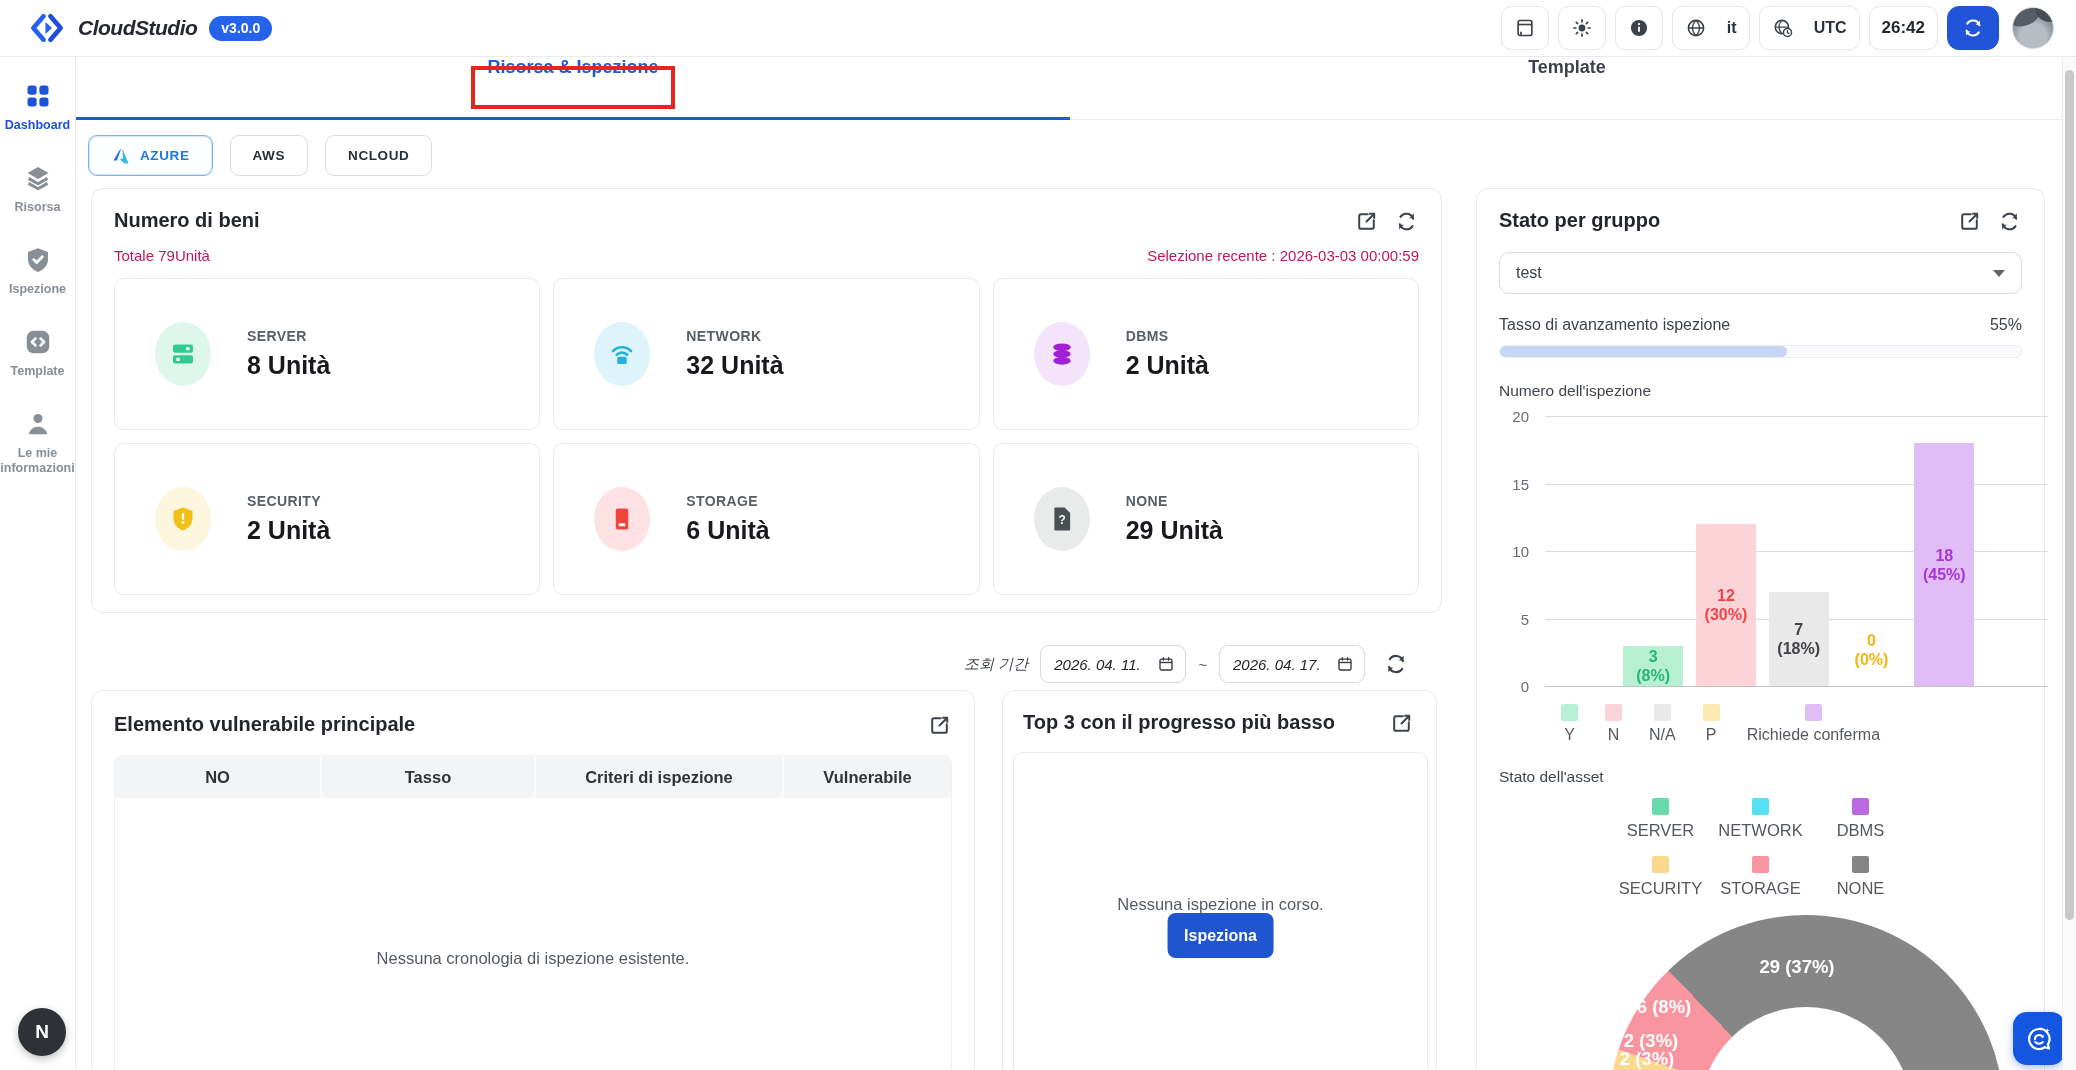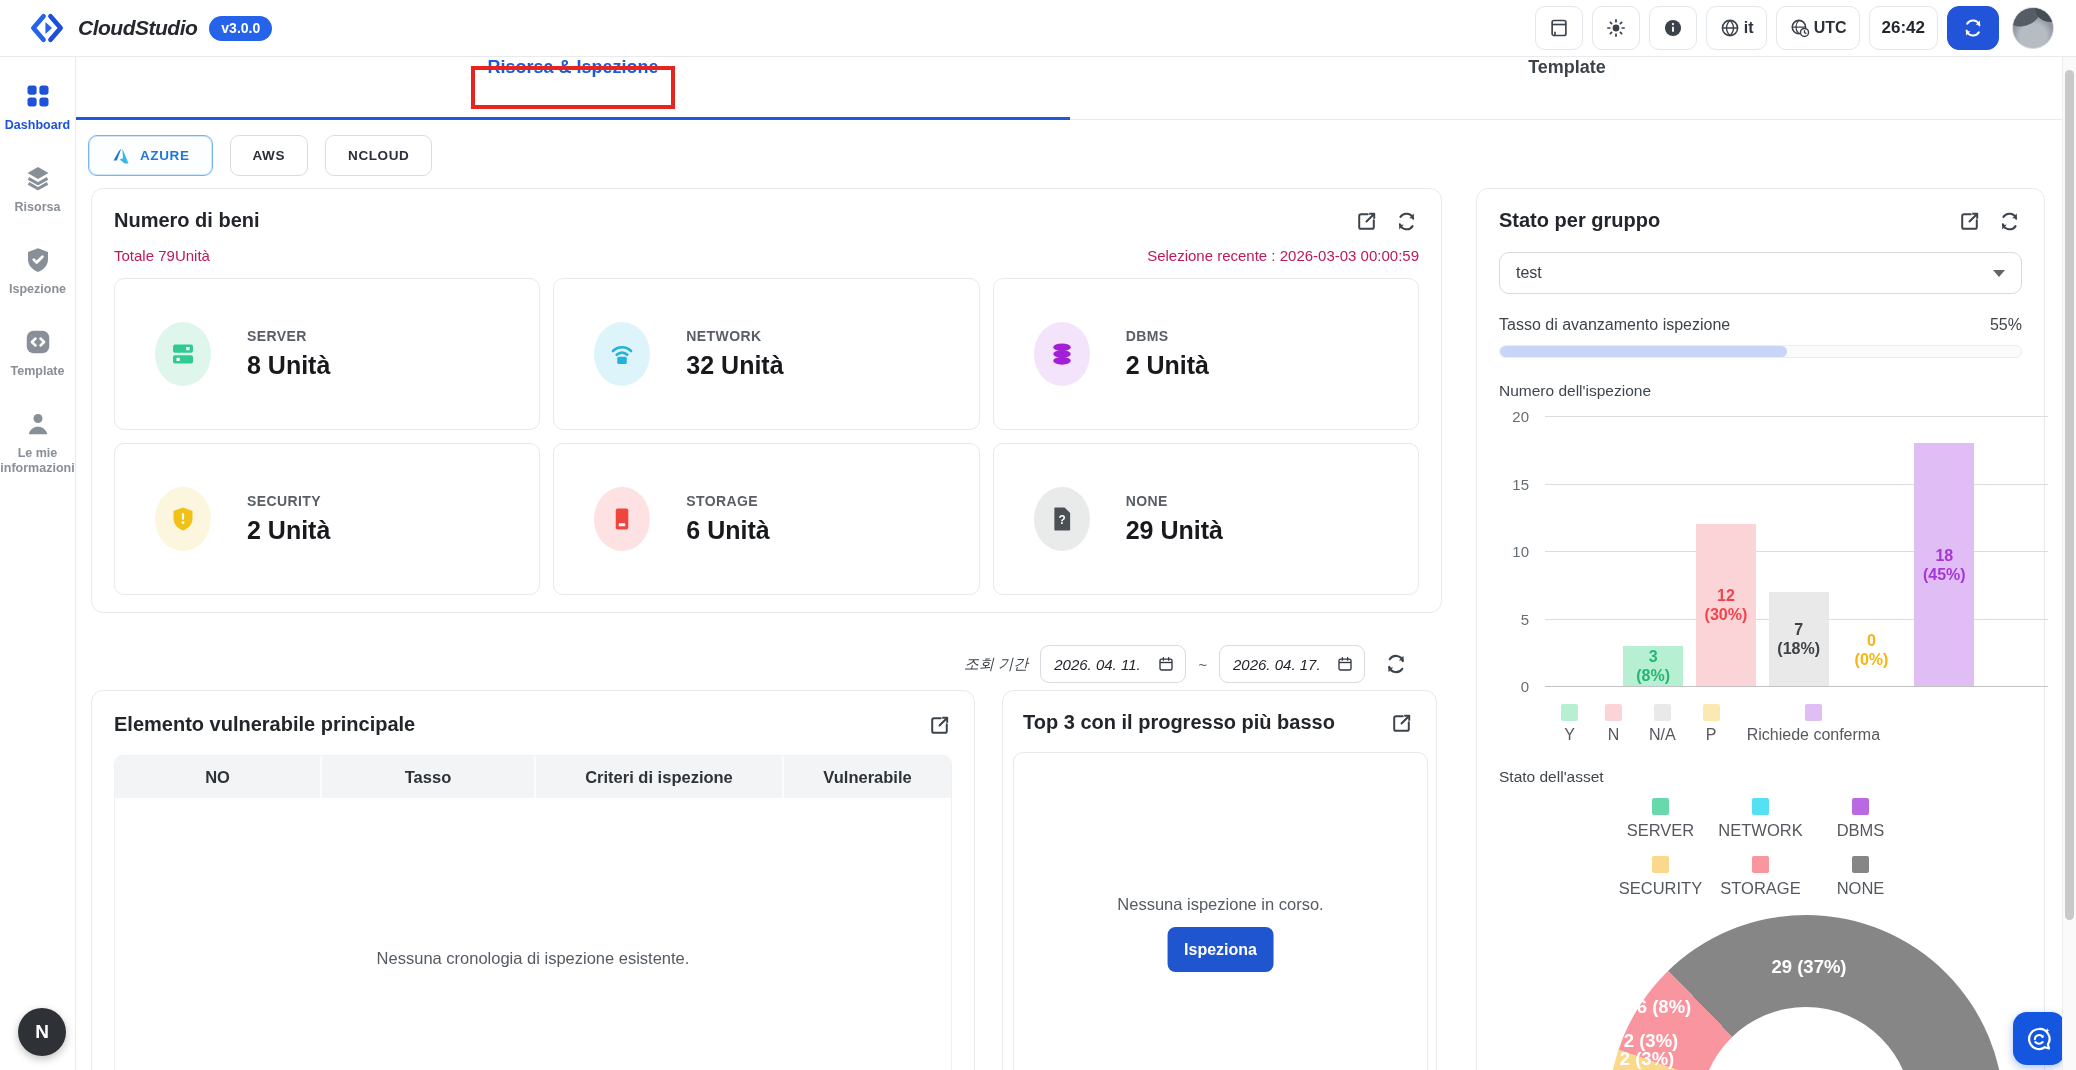--- a/index.html
+++ b/index.html
@@ -16,21 +16,21 @@
   .topbar { position:absolute; left:0; top:0; width:2076px; height:57px;
     background:#fff; border-bottom:1px solid #e8eaed;
     display:flex; align-items:center; justify-content:space-between; padding:0 22px 0 28px; z-index:30; }
   .logo-group { display:flex; align-items:center; gap:12px; }
   .logo-mark { width:38px; height:38px; }
   .logo-text { font-size:21px; font-weight:700; font-style:italic; color:#25282e; letter-spacing:-0.5px; }
   .version-badge { background:#2563eb; color:#fff; font-size:14px; font-weight:700;
     border-radius:999px; padding:4px 12px 5px; }
   .topbar-right { display:flex; align-items:center; gap:9px; }
   .tb-btn { height:44px; min-width:46px; padding:4px 12px; border:1px solid #e3e6ea; border-radius:10px;
-    background:#fff; display:flex; align-items:center; justify-content:center; gap:3px;
+    background:#fff; display:flex; align-items:center; justify-content:center; gap:20px;
     color:#3c4249; cursor:pointer; }
   .tb-btn .icon { width:22px; height:22px; }
   .tb-btn span.lbl { font-size:16px; font-weight:600; color:#2d3238; }
   .tb-btn.timer { font-size:17px; font-weight:700; color:#23272c; }
   .tb-btn.primary { background:#2154d8; border-color:#2154d8; border-radius:12px; width:52px; }
   .tb-btn.primary .icon { color:#fff; width:24px; height:24px; }
   .avatar { width:42px; height:42px; border-radius:50%; margin-left:4px; cursor:pointer;
     background:radial-gradient(circle at 50% 72%, #b6bcc2 0 38%, #8f969d 60%, #6e757c 100%);
     position:relative; overflow:hidden; border:1px solid #d8dbdf; }
   .avatar::before { content:""; position:absolute; left:-6px; top:-8px; width:34px; height:26px;
@@ -106,21 +106,21 @@
   .vuln-th:last-child { border-right:none; }
   .vuln-empty { height:320px; display:flex; align-items:center; justify-content:center;
     font-size:16.5px; color:#555b62; }
 
   
   .top3-card { left:1002px; top:690px; width:435px; height:560px; padding:20px 10px 0 20px; }
   .top3-head { display:flex; justify-content:space-between; align-items:flex-start; padding-right:12px; }
   .top3-box { position:relative; margin-top:16px; margin-left:-10px; width:415px; height:470px;
     border:1px solid #e7e9ec; border-radius:10px; }
   .top3-msg { position:absolute; left:0; right:0; top:142px; text-align:center; font-size:16.5px; color:#555b62; }
-  .inspect-btn { position:absolute; left:50%; transform:translateX(-50%); top:174px; height:45px; padding:0 17px;
+  .inspect-btn { position:absolute; left:50%; transform:translateX(-50%); top:160px; height:45px; padding:0 17px;
     background:#1f56cf; color:#fff; font-size:16px; font-weight:600; border:none; border-radius:8px; cursor:pointer; }
 
   
   .group-card { left:1476px; top:188px; width:569px; height:1320px; padding:20px 22px; }
   .group-head { display:flex; justify-content:space-between; align-items:flex-start; }
   .group-select { margin-top:18px; height:42px; border:1px solid #d7dadf; border-radius:10px;
     display:flex; align-items:center; justify-content:space-between; padding:0 16px; cursor:pointer; }
   .group-select .val { font-size:16px; color:#3a4046; }
   .caret-down { width:0; height:0; border-left:6px solid transparent; border-right:6px solid transparent;
     border-top:7px solid #5f6670; }
@@ -634,21 +634,21 @@
         <div class="al-item">
           <span class="al-swatch" style="background:#868686"></span>
           <span class="al-label">NONE</span>
         </div>
       </div>
     </div>
 
   <div class="donut-wrap">
     <div class="donut" id="donut" style="background: conic-gradient(from -44deg, rgb(134, 134, 134) 0deg, rgb(134, 134, 134) 132.15deg, rgb(104, 217, 171) 132.15deg, rgb(104, 217, 171) 168.61deg, rgb(85, 225, 242) 168.61deg, rgb(85, 225, 242) 314.43deg, rgb(185, 105, 226) 314.43deg, rgb(185, 105, 226) 323.54deg, rgb(251, 217, 140) 323.54deg, rgb(251, 217, 140) 332.66deg, rgb(249, 149, 158) 332.66deg, rgb(249, 149, 158) 360deg);"></div>
     <div class="donut-hole"></div>
-    <span class="donut-label" style="left:201px;top:52px">29 (37%)</span>
+    <span class="donut-label" style="left:189px;top:52px">29 (37%)</span>
       <span class="donut-label" style="left:56px;top:92px">6 (8%)</span>
       <span class="donut-label" style="left:43px;top:126px">2 (3%)</span>
       <span class="donut-label" style="left:39px;top:144px">2 (3%)</span>
   </div>
 </section>
 
 <div class="fab-avatar">N</div>
 <div class="fab-chat">
   <span class="icon">
     <svg viewBox="0 0 24 24" fill="none">

